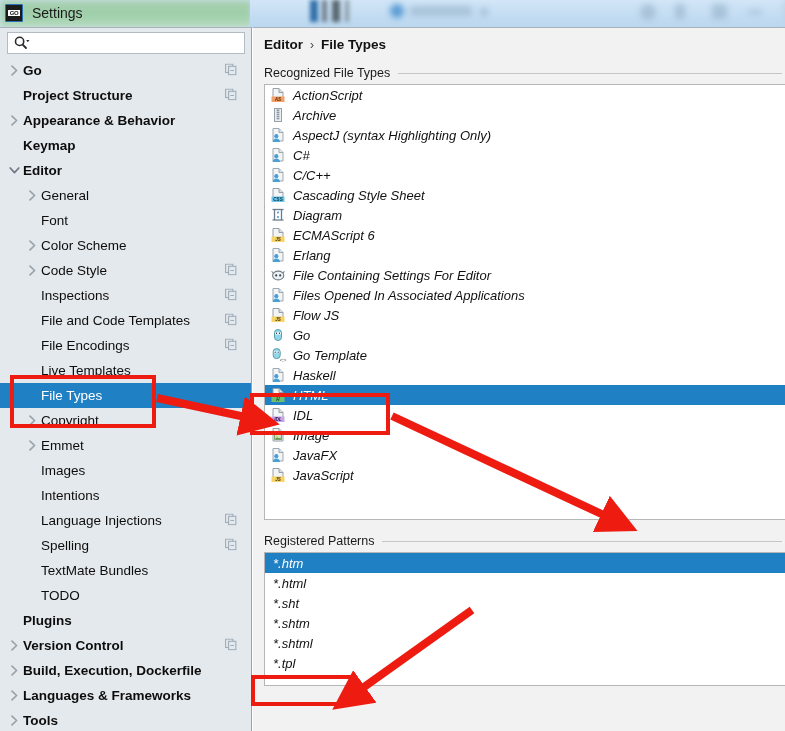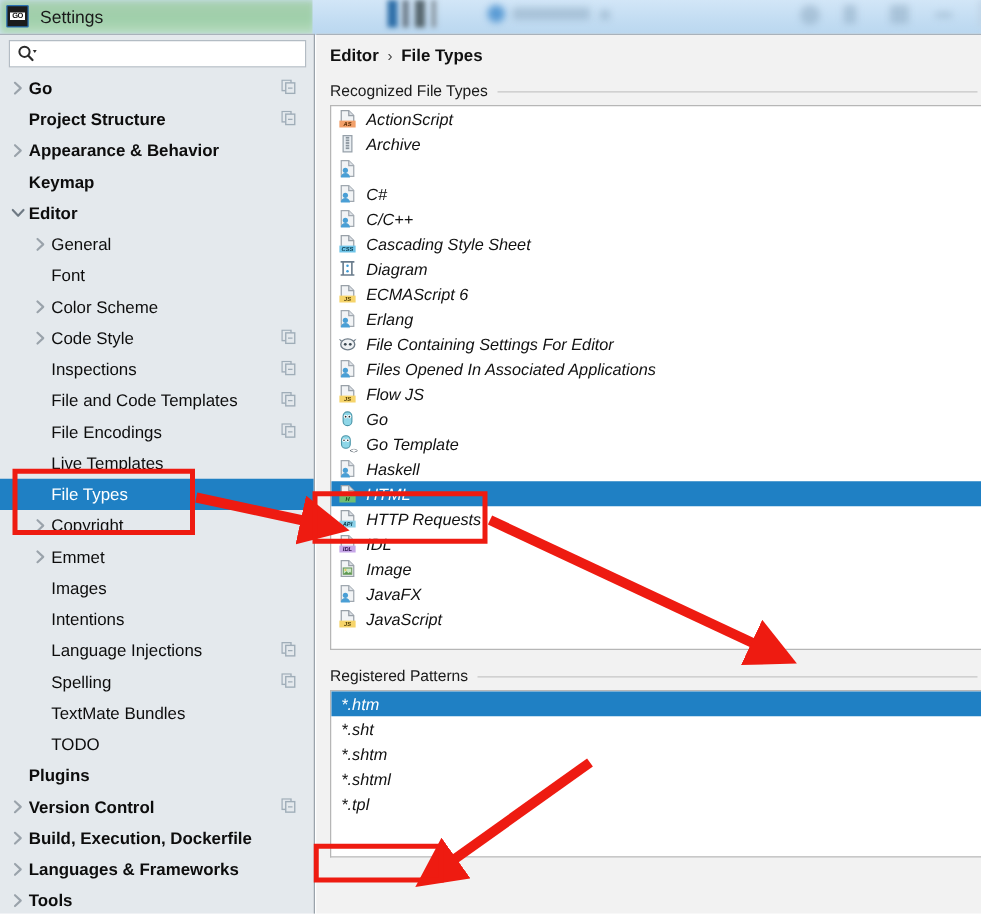--- a/index.html
+++ b/index.html
@@ -541,20 +541,21 @@
         </div>
         <div class="list-row">
           <span>
             <svg class="ficon" viewBox="0 0 16 16">
               <path d="M3 1.5h6l4 4V14H3z" fill="#f2f4f6" stroke="#a0a8b0" stroke-width="1"></path>
               <path d="M9 1.5v4h4" fill="#dfe3e8" stroke="#a0a8b0" stroke-width="1"></path>
               <circle cx="6.3" cy="9.2" r="2.1" fill="#4a9fd5"></circle>
               <path d="M2.6 15c0-2.2 1.7-3.6 3.7-3.6S10 12.8 10 15z" fill="#4a9fd5"></path>
             </svg>
           </span>
+          <span class="list-label">AspectJ (syntax Highlighting Only)</span>
         </div>
         <div class="list-row">
           <span>
             <svg class="ficon" viewBox="0 0 16 16">
               <path d="M3 1.5h6l4 4V14H3z" fill="#f2f4f6" stroke="#a0a8b0" stroke-width="1"></path>
               <path d="M9 1.5v4h4" fill="#dfe3e8" stroke="#a0a8b0" stroke-width="1"></path>
               <circle cx="6.3" cy="9.2" r="2.1" fill="#4a9fd5"></circle>
               <path d="M2.6 15c0-2.2 1.7-3.6 3.7-3.6S10 12.8 10 15z" fill="#4a9fd5"></path>
             </svg>
           </span>
@@ -696,31 +697,20 @@
               <text x="8" y="14.2" font-size="4.6" font-family="Liberation Sans, sans-serif" font-weight="bold" text-anchor="middle" fill="#0d3d12">H</text>
             </svg>
           </span>
           <span class="list-label">HTML</span>
         </div>
         <div class="list-row">
           <span>
             <svg class="ficon" viewBox="0 0 16 16">
               <path d="M3 1.5h6l4 4V14H3z" fill="#f2f4f6" stroke="#98a0a8" stroke-width="1"></path>
               <path d="M9 1.5v4h4" fill="#d9dee3" stroke="#98a0a8" stroke-width="1"></path>
-              <rect x="1.5" y="9.5" width="13" height="5.5" fill="#88d0e8"></rect>
-              <text x="8" y="14.2" font-size="4.6" font-family="Liberation Sans, sans-serif" font-weight="bold" text-anchor="middle" fill="#04384a">API</text>
-            </svg>
-          </span>
-          <span class="list-label">HTTP Requests</span>
-        </div>
-        <div class="list-row">
-          <span>
-            <svg class="ficon" viewBox="0 0 16 16">
-              <path d="M3 1.5h6l4 4V14H3z" fill="#f2f4f6" stroke="#98a0a8" stroke-width="1"></path>
-              <path d="M9 1.5v4h4" fill="#d9dee3" stroke="#98a0a8" stroke-width="1"></path>
               <rect x="1.5" y="9.5" width="13" height="5.5" fill="#c6a6e8"></rect>
               <text x="8" y="14.2" font-size="4.6" font-family="Liberation Sans, sans-serif" font-weight="bold" text-anchor="middle" fill="#2c0f4a">IDL</text>
             </svg>
           </span>
           <span class="list-label">IDL</span>
         </div>
         <div class="list-row">
           <span>
             <svg class="ficon" viewBox="0 0 16 16">
               <path d="M3 1.5h6l4 4V14H3z" fill="#f2f4f6" stroke="#98a0a8" stroke-width="1"></path>
@@ -757,20 +747,23 @@
       </div>
 
     <div class="group-header">
       <span class="gh-label">Registered Patterns</span>
       <span class="gh-line"></span>
     </div>
 
     <div class="list-box" id="patterns-list">
         <div class="list-row pattern-row sel">
           <span class="list-label">*.htm</span>
+        </div>
+        <div class="list-row pattern-row">
+          <span class="list-label">*.html</span>
         </div>
         <div class="list-row pattern-row">
           <span class="list-label">*.sht</span>
         </div>
         <div class="list-row pattern-row">
           <span class="list-label">*.shtm</span>
         </div>
         <div class="list-row pattern-row">
           <span class="list-label">*.shtml</span>
         </div>

